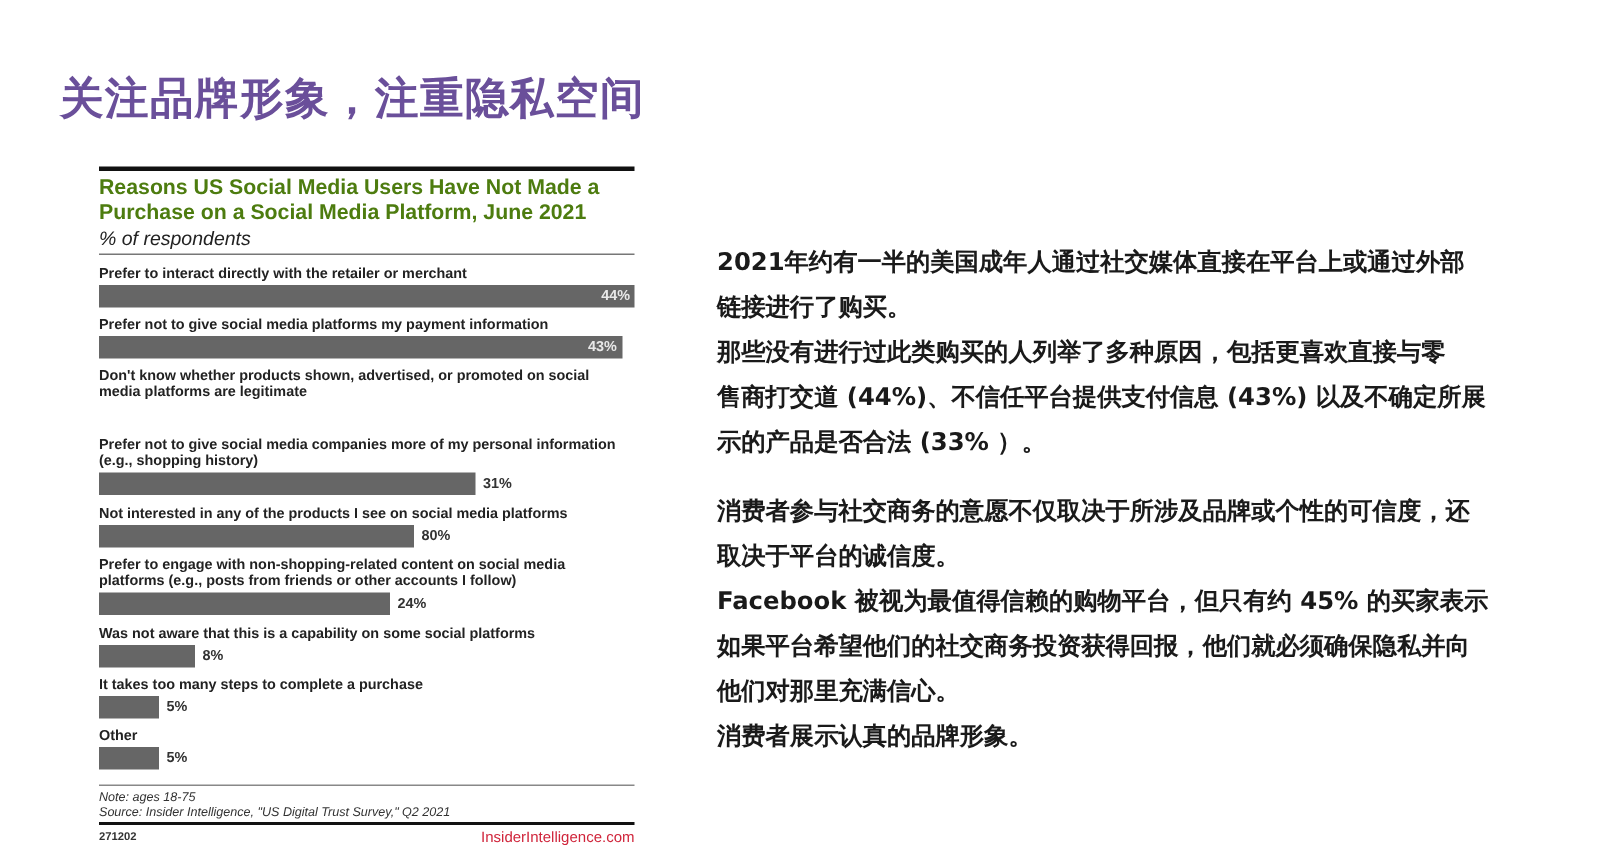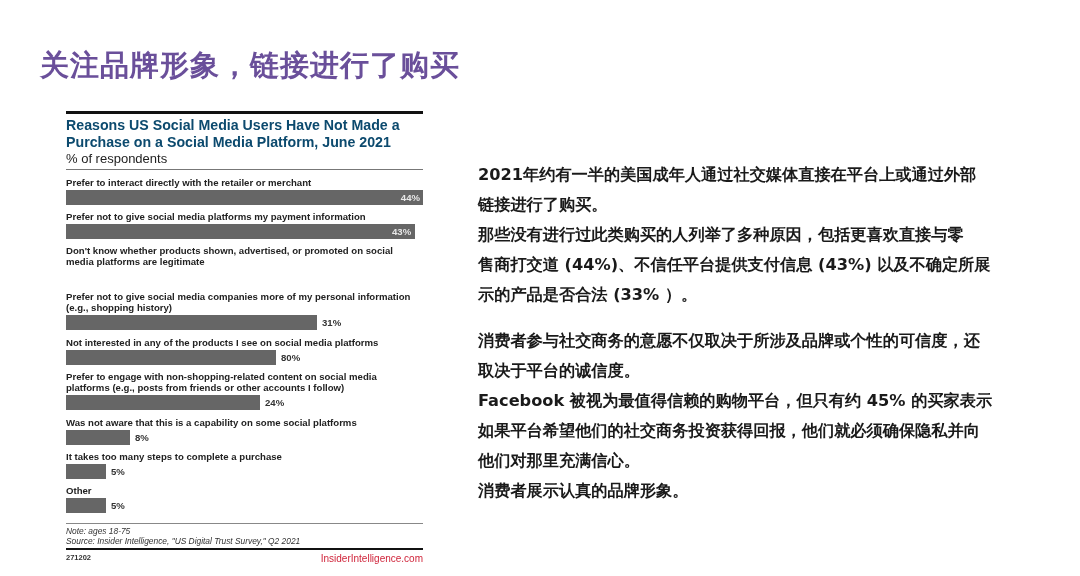--- a/index.html
+++ b/index.html
@@ -12,25 +12,25 @@
     font-size:29px; font-weight:bold; color:#6a4f9a; letter-spacing:1px;
   }
 
   .chart-panel {
     position:absolute; left:66px; top:111px; width:357px; height:452px;
     font-family:"Liberation Sans", sans-serif;
   }
   .top-rule { position:absolute; left:0; top:0; width:357px; height:3px; background:#111; }
   .chart-title {
     position:absolute; left:0; top:6px; width:360px;
-    color:#0c4a6e; font-weight:bold; font-size:14.2px; line-height:17px;
+    color:#4d7c0f; font-weight:bold; font-size:14.2px; line-height:17px;
   }
   .chart-subtitle {
     position:absolute; left:0; top:40px;
-    color:#222; font-size:13px;
+    color:#222; font-style:italic; font-size:13px;
   }
   .sub-rule { position:absolute; left:0; top:58px; width:357px; height:1px; background:#777; }
 
   .bars { position:absolute; left:0; top:0; width:357px; }
   .row { position:absolute; left:0; width:357px; }
   .row-label {
     font-size:9.6px; font-weight:bold; color:#222; line-height:11px;
     white-space:pre-line;
   }
   .bar-line { position:relative; height:15px; margin-top:2px; }
@@ -51,21 +51,21 @@
     font-family:"DejaVu Sans", sans-serif; font-size:16.2px; color:#1a1a1a;
     line-height:30px;
     font-weight:bold;
   }
   .para { margin-bottom:16px; }
   .para p { white-space:nowrap; }
 </style>
 </head>
 <body>
 
-<div class="slide-title">关注品牌形象，链接进行了购买</div>
+<div class="slide-title">关注品牌形象，注重隐私空间</div>
 
 <div class="chart-panel">
   <div class="top-rule"></div>
   <div class="chart-title">
     <div>Reasons US Social Media Users Have Not Made a</div>
     <div>Purchase on a Social Media Platform, June 2021</div>
   </div>
   <div class="chart-subtitle">% of respondents</div>
   <div class="sub-rule"></div>
 

